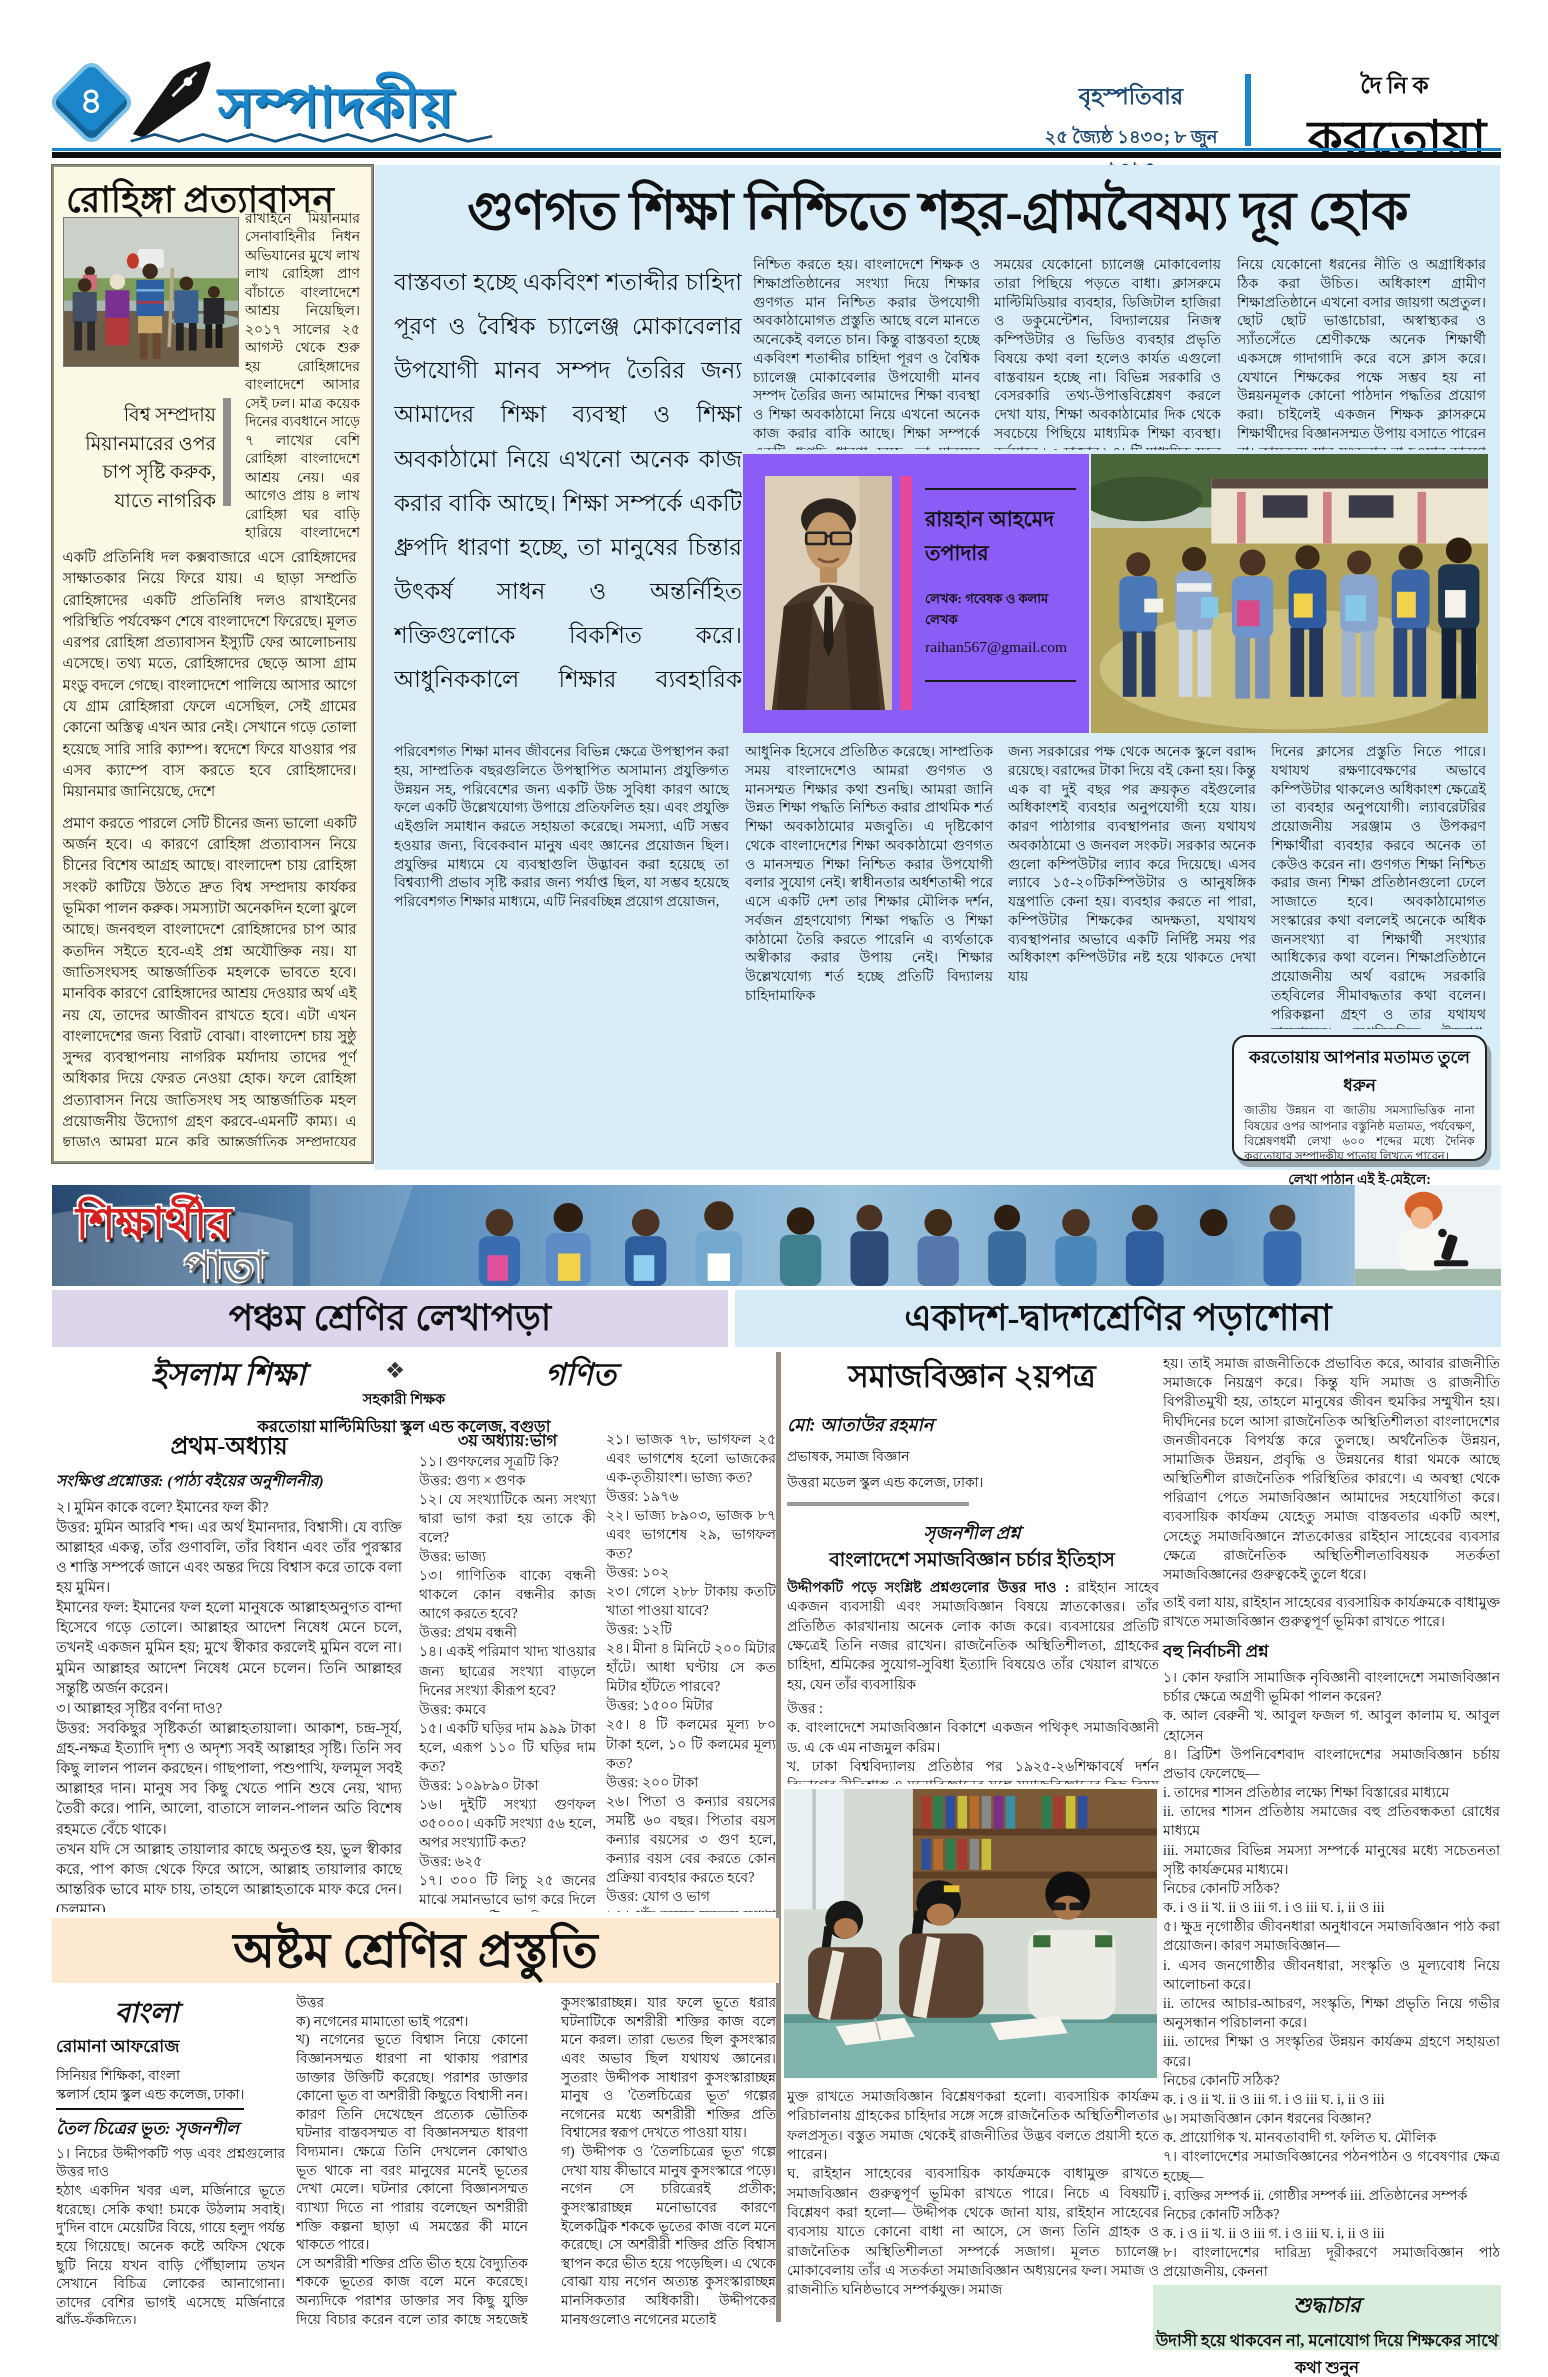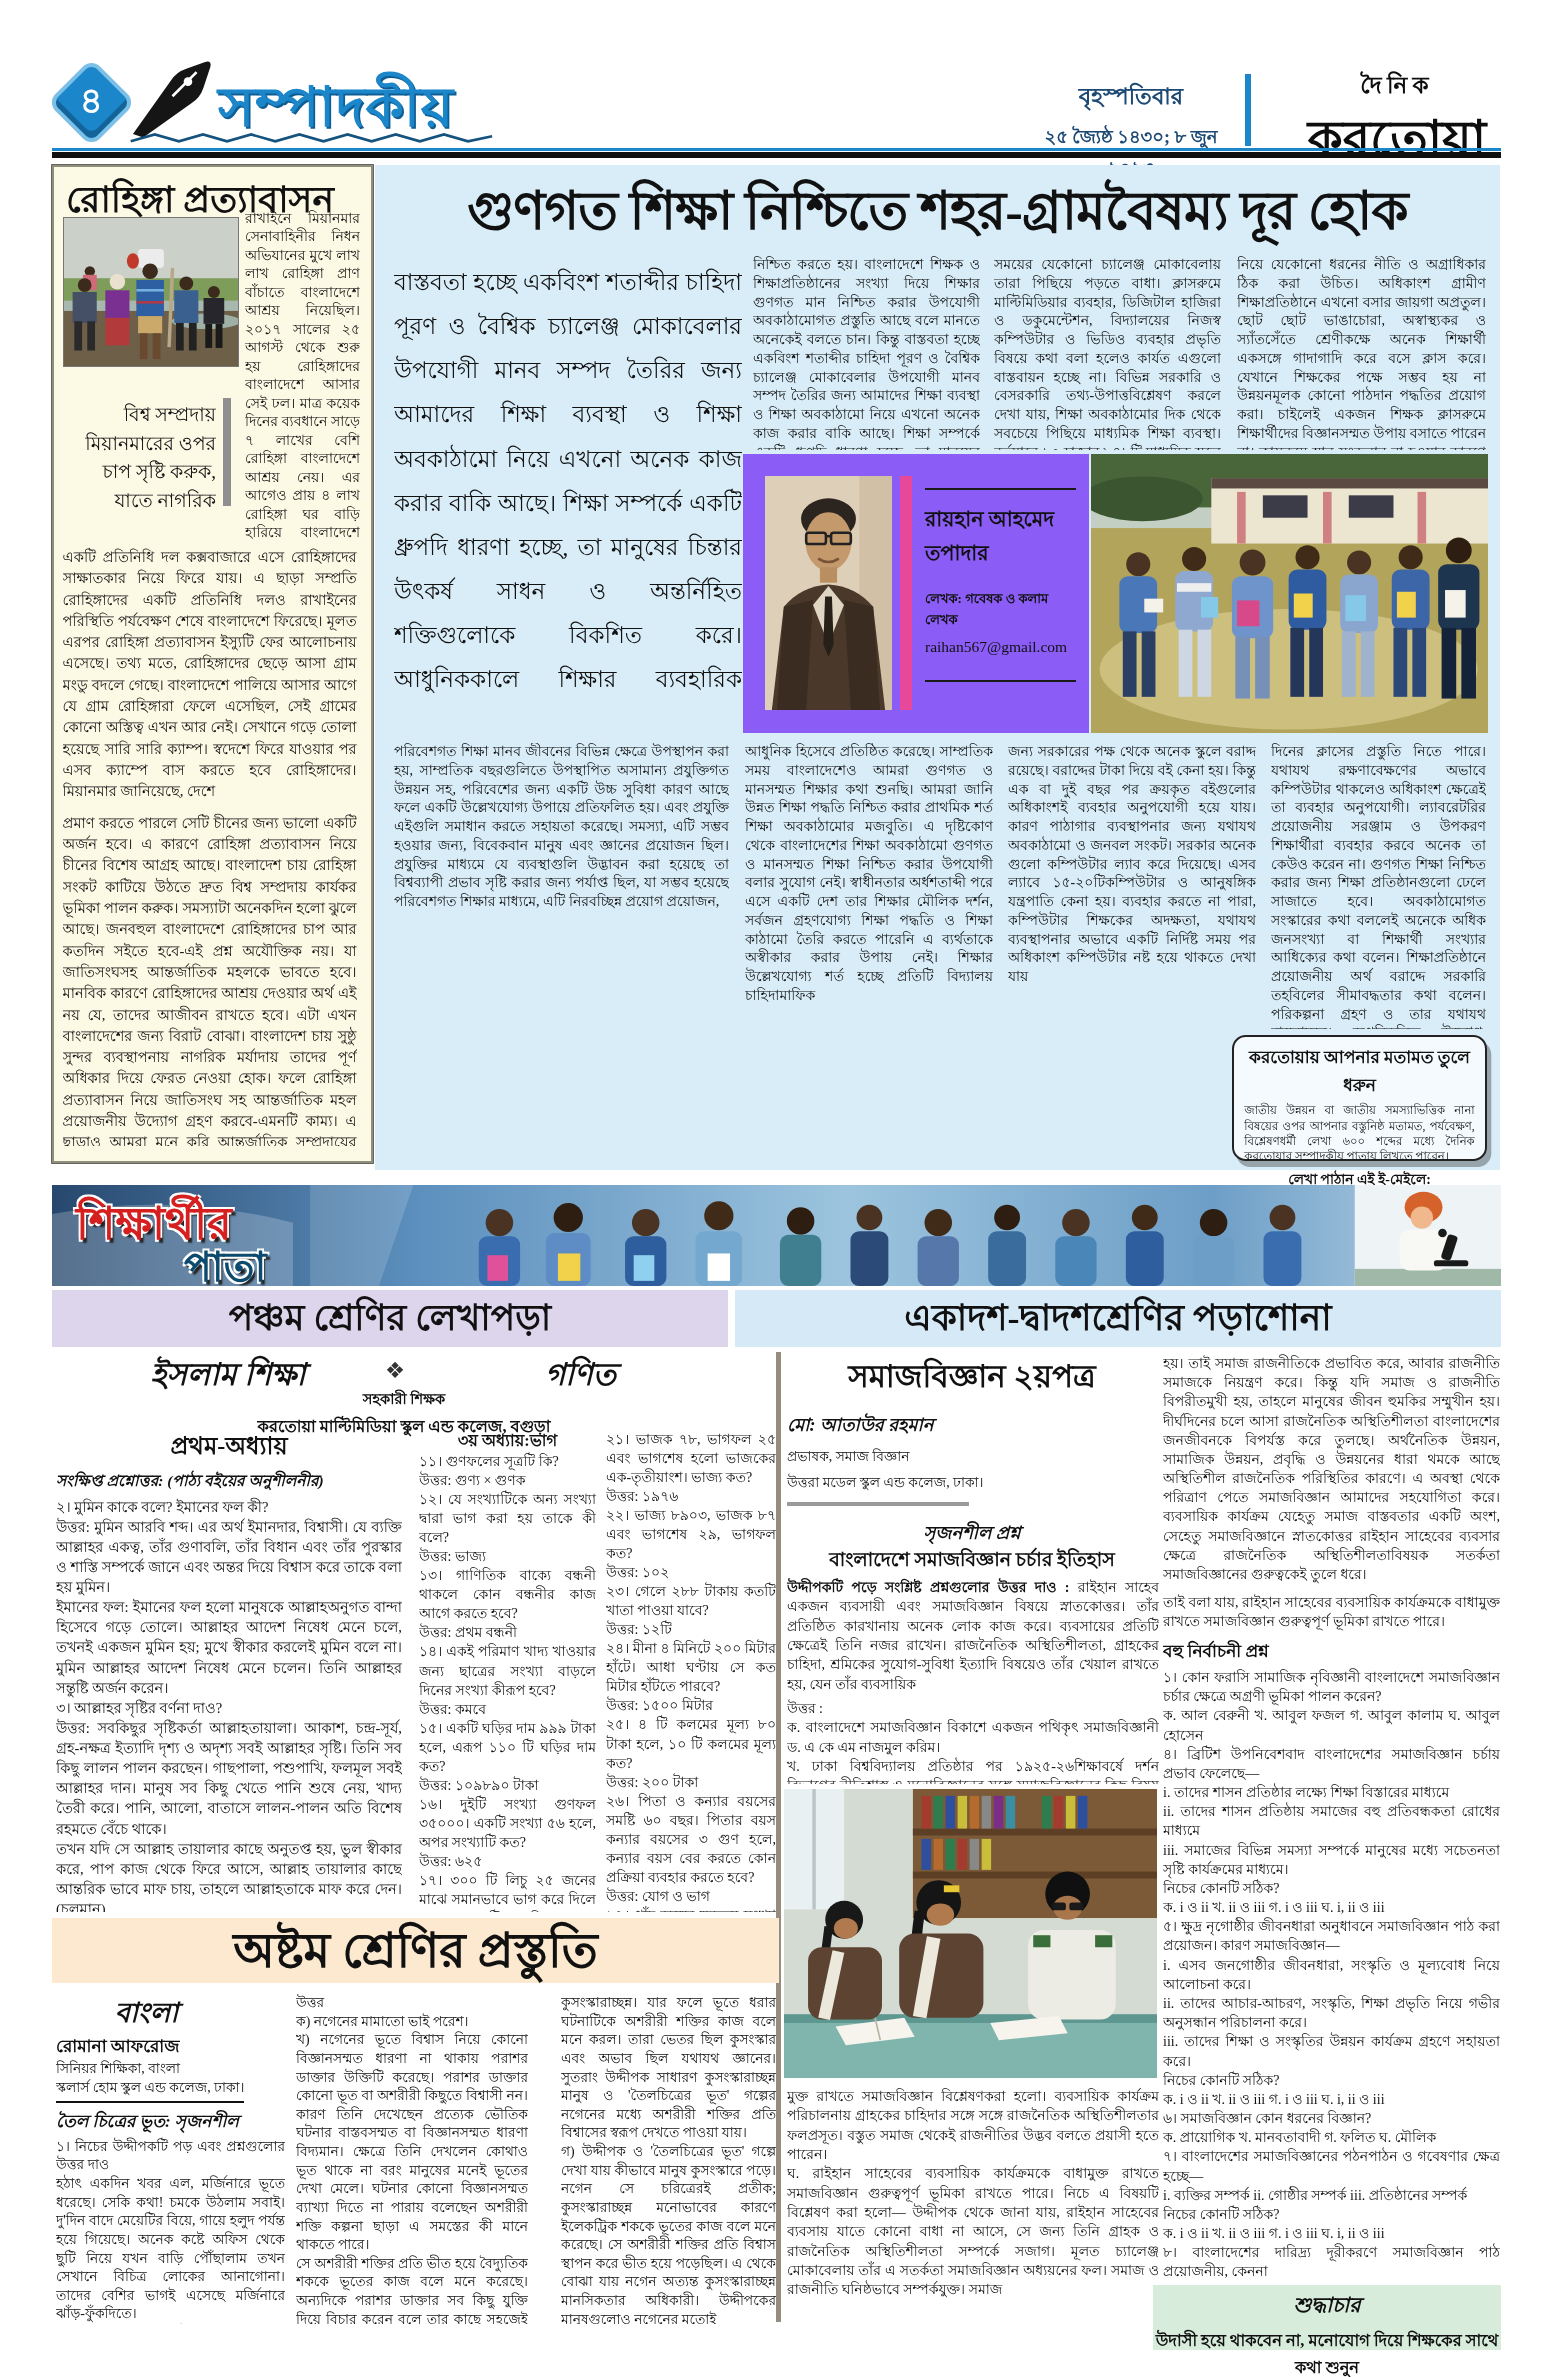--- a/index.html
+++ b/index.html
@@ -66,21 +66,21 @@
            border-radius:13.8px;box-shadow:4.3px 6px 0 #98a4ab;padding:6.9px 10.3px;box-sizing:border-box;}
   .op-title{font-size:17px;font-weight:800;text-align:center;}
   .op-body{font-size:11.6px;line-height:1.32;text-align:justify;margin-top:3.4px;}
   .op-send{font-size:13.8px;font-weight:bold;text-align:center;margin-top:3.4px;}
   .op-email{font-size:15.5px;font-weight:800;text-align:center;color:#16337f;}
 
   
   .sbanner{left:52px;top:1185px;width:1449px;height:101px;}
   .bt1{left:76px;top:1189px;font-size:45px;font-weight:800;color:#d61f1f;
        text-shadow:-1.7px -1.7px 0 #fff,1.7px -1.7px 0 #fff,-1.7px 1.7px 0 #fff,2.6px 2.6px 1.7px #222;}
-  .bt2{left:184px;top:1235px;font-size:41px;font-weight:700;color:#0c4a6e;
+  .bt2{left:184px;top:1235px;font-size:41px;font-weight:400;color:#737373;
        text-shadow:-1.7px -1.7px 0 #fff,1.7px -1.7px 0 #fff,-1.7px 1.7px 0 #fff,2.6px 2.6px 1.7px #222;}
   .hdr5{left:52px;top:1290px;width:676px;height:57px;background:#ddd5ec;text-align:center;
         font-size:36px;font-weight:800;line-height:57px;}
   .hdr11{left:735px;top:1290px;width:766px;height:57px;background:#d6e9f6;text-align:center;
         font-size:36px;font-weight:800;line-height:57px;}
   .vdiv{left:776px;top:1352px;width:5.2px;height:970px;background:#958d80;}
 
   
   .sub-islam{left:56px;top:1350px;width:344px;text-align:center;font-size:31px;font-weight:800;font-style:italic;}
   .flower{left:385px;top:1357px;font-size:22.4px;color:#333;}
@@ -96,21 +96,21 @@
   .c5col2 h4{margin:0;text-align:center;font-size:16.3px;font-weight:800;}
   .c5col3{left:606px;top:1430px;width:170px;height:482px;font-size:14px;line-height:1.36;}
 
   
   .c8banner{left:52px;top:1918px;width:727px;height:65px;background:#fce9d0;text-align:center;
             font-size:48px;font-weight:800;line-height:65px;}
   .c8col{top:1994px;height:330px;font-size:13.8px;line-height:1.35;}
   .c8col1{left:56px;width:229px;}
   .c8subject{font-size:27.5px;font-weight:800;font-style:italic;text-align:center;width:181px;}
   .c8name{font-size:17px;font-weight:800;margin-top:5.2px;}
-  .c8role{font-size:13.8px;margin-top:1px;}
+  .c8role{font-size:13.8px;margin-top:8px;}
   .c8school{font-size:13.8px;padding-bottom:3.4px;border-bottom:2.6px solid #111;display:inline-block;}
   .c8heading{text-align:left;font-size:17px;font-weight:800;font-style:italic;margin:8.6px 0 3.4px 0;}
   .c8col2{left:296px;width:232px;}
   .c8col3{left:561px;width:215px;}
 
   
   .c11sub{left:787px;top:1352px;width:370px;text-align:center;font-size:31px;font-weight:800;}
   .c11by{left:787px;top:1411px;width:370px;}
   .c11name{font-size:18px;font-weight:800;font-style:italic;}
   .c11role{font-size:13.8px;margin-top:3.4px;}

